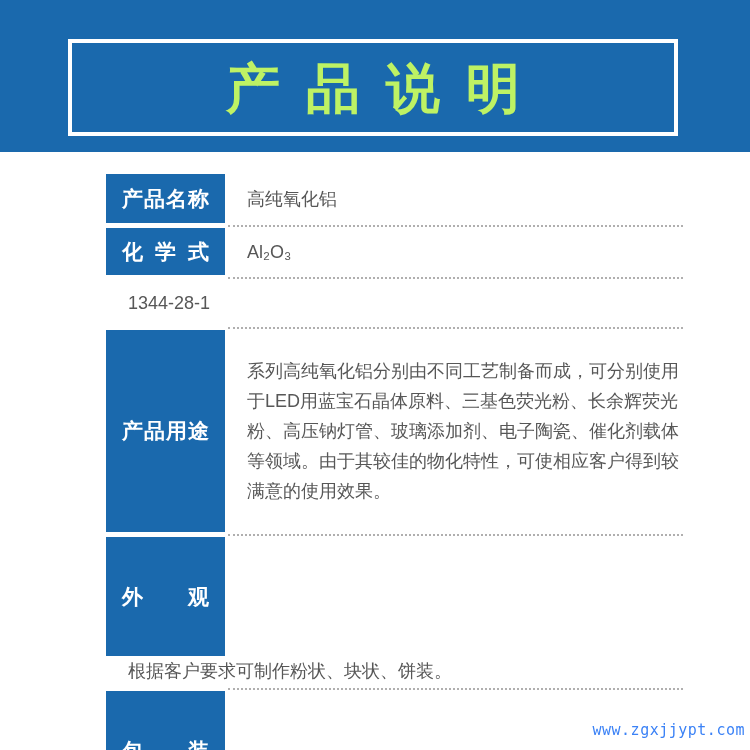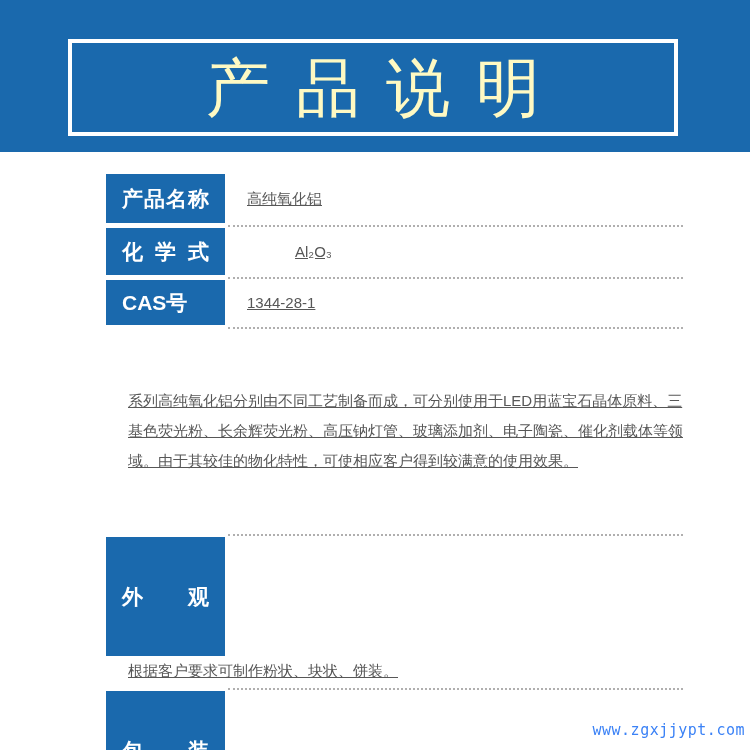--- a/index.html
+++ b/index.html
@@ -20,23 +20,23 @@
   .banner-box {
     position: absolute;
     left: 68px; top: 39px;
     width: 610px; height: 97px;
     border: 4px solid #ffffff;
     display: flex;
     align-items: center;
     justify-content: center;
   }
   .title {
-    color: #fef9c3;
-    font-size: 64px;
-    font-weight: normal;
+    color: #bef264;
+    font-size: 54px;
+    font-weight: bold;
     letter-spacing: 26px;
     padding-left: 26px; 
     white-space: nowrap;
     line-height: 1;
   }
 
   
   .spec-table {
     position: absolute;
     left: 66px; top: 174px;
@@ -69,28 +69,27 @@
   .row-label span { width: 100%; }
   .row-label.justify span {
     text-align: justify;
     text-align-last: justify;
   }
   .row-value {
     flex: 1;
     display: flex;
     align-items: center;
     padding-left: 22px;
-    font-size: 15px;
+    font-size: 18px;
     line-height: 30px;
     color: #575757;
-    text-decoration: underline;
   }
   
   .r1 { min-height: 49px; }
-  .r2 { min-height: 47px; gap: 48px; }
+  .r2 { min-height: 47px; }
   .r3 { min-height: 45px; }
   .r4 { min-height: 202px; }
   .r5 { min-height: 46px; flex-direction: column; }
   .r6 { min-height: 60px; flex-direction: column; }
   .r7 { min-height: 46px; }
 
   
   .watermark {
     position: absolute;
     right: 5px; bottom: 11px;
@@ -119,27 +118,27 @@
   </div>
 
   <div class="row r2">
     <div class="row-label justify">
         <span>化学式</span>
       </div>
     <div class="row-value">Al₂O₃</div>
   </div>
 
   <div class="row r3">
-    <div class="row-label">
-        <span>CAS号</span>
-      </div>
     <div class="row-value">1344-28-1</div>
   </div>
 
   <div class="row r4">
+    <div class="row-label justify">
+        <span>产品用途</span>
+      </div>
     <div class="row-value">系列高纯氧化铝分别由不同工艺制备而成，可分别使用于LED用蓝宝石晶体原料、三基色荧光粉、长余辉荧光粉、高压钠灯管、玻璃添加剂、电子陶瓷、催化剂载体等领域。由于其较佳的物化特性，可使相应客户得到较满意的使用效果。</div>
   </div>
 
   <div class="row r5">
     <div class="row-label justify">
         <span>外观</span>
       </div>
     <div class="row-value">根据客户要求可制作粉状、块状、饼装。</div>
   </div>
 

